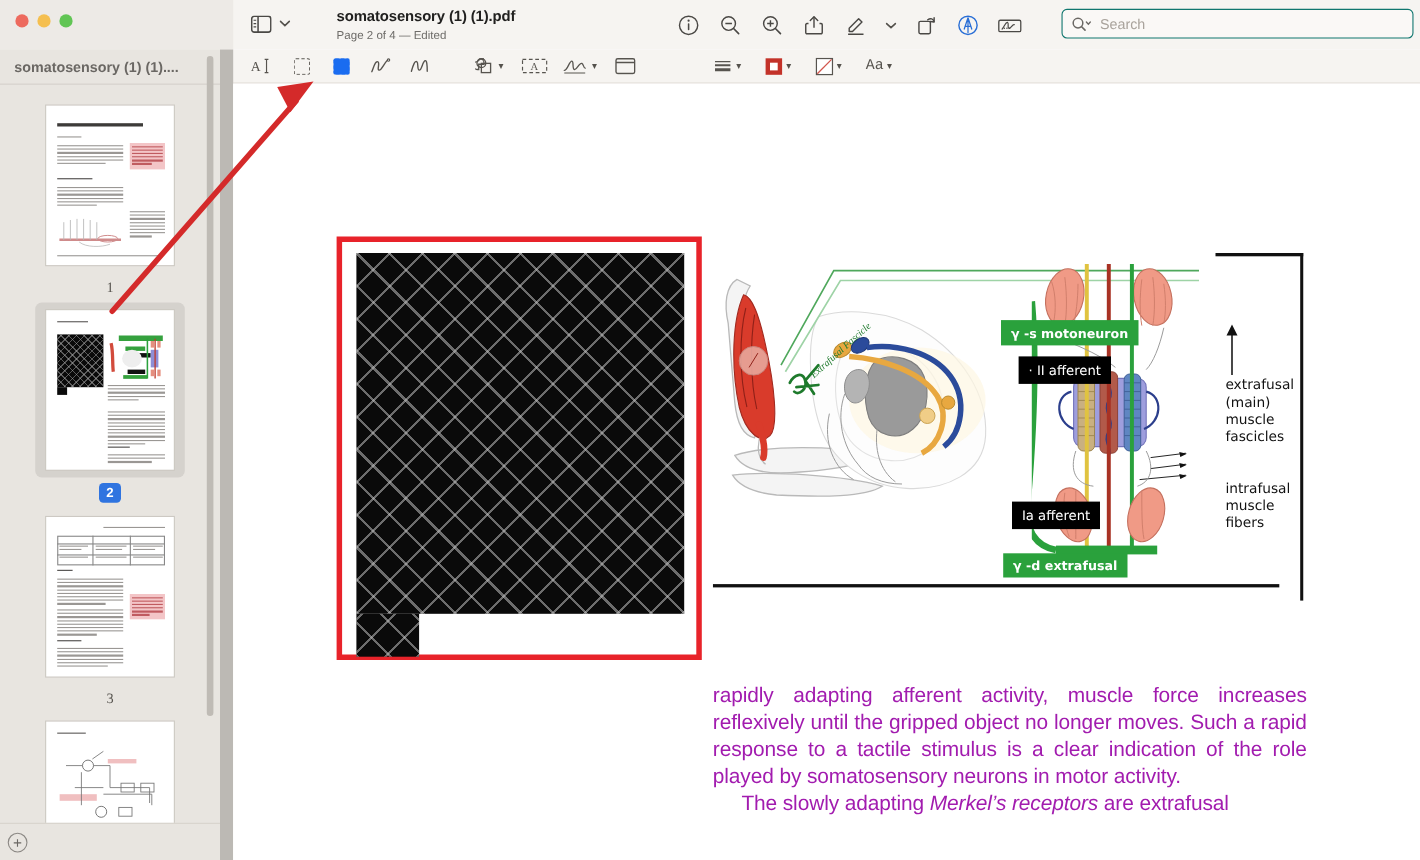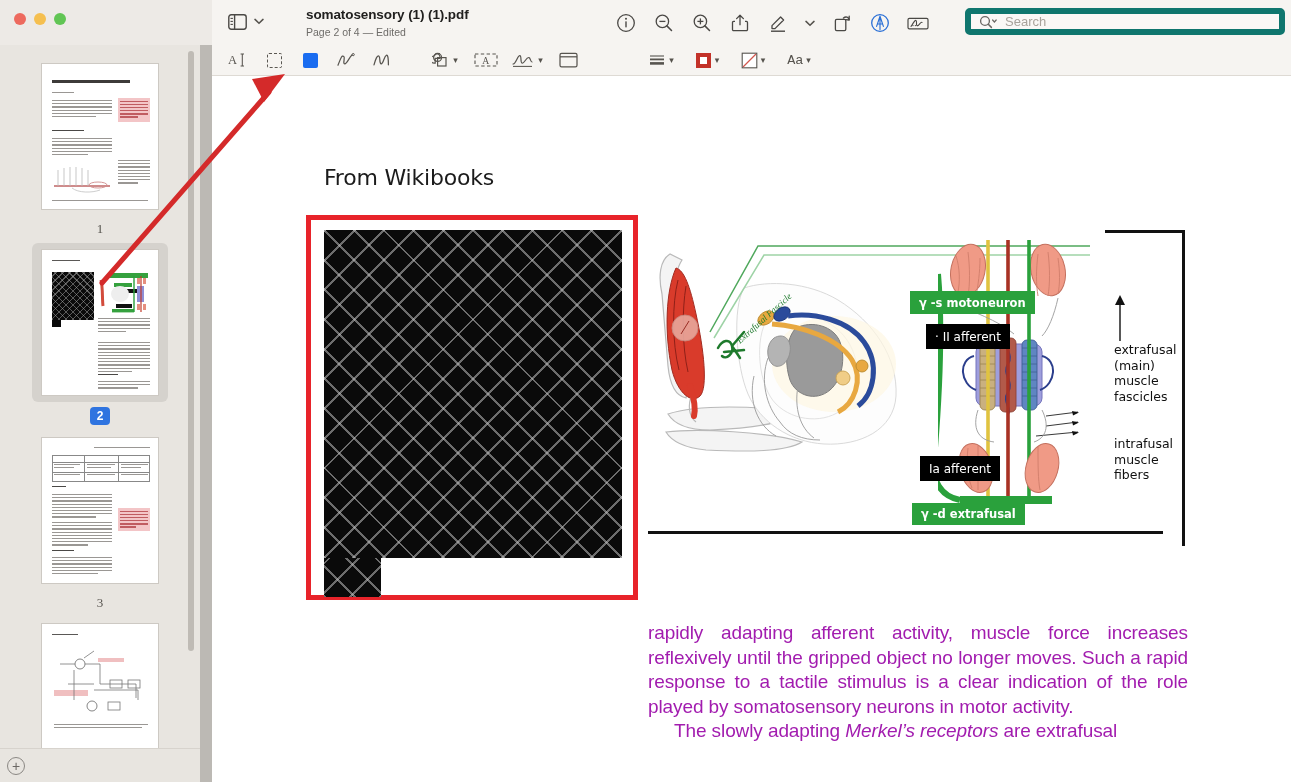--- a/index.html
+++ b/index.html
@@ -49,21 +49,21 @@
 
   .tb-icons{ position:absolute; top:8px; left:607px; display:flex; align-items:center; gap:0px; }
   .tbi{
     width:38px; height:30px; display:flex; align-items:center; justify-content:center;
     color:#4a4845; cursor:default;
   }
   .tbi.sm{ width:26px; }
 
   .searchbox{
     position:absolute; left:965px; top:8px; width:320px; height:27px;
-    background:#faf8f6; border:6px solid #0f766e; border-radius:5px;
+    background:#faf8f6; border:1px solid #0f766e; border-radius:5px;
     display:flex; align-items:center; padding:0 8px;
   }
   .searchbox .sl{ color:#6b6864; display:flex; align-items:center; }
   .searchbox .sph{ font-size:13px; color:#a9a39c; margin-left:7px; }
 
   
   .toolbar2{
     position:absolute; left:212px; top:45px; width:1079px; height:31px;
     background:#f6f4f1; border-bottom:1px solid #dedad4;
     display:flex; align-items:center;
@@ -397,20 +397,21 @@
         </svg>
       <span class="caret">▾</span>
     </div>
     <div class="t2 wd">
       <span style="font-size:13.5px;color:#57544f;font-family:Liberation Mono, monospace;">Aa</span>
       <span class="caret">▾</span>
     </div>
   </div>
 
   <div class="sidebar">
+    <div class="sb-header">somatosensory (1) (1)....</div>
 
     <div class="thumbs">
 
       <div class="thumb-wrap">
         <div class="thumb-sel-bg">
           <div class="page-thumb">
             <div class="mini" style="left:10px;top:16px;width:78px;">
               <div class="mtitle" style="width:78px;"></div>
             </div>
             <div class="mini" style="left:10px;top:28px;width:26px;">
@@ -636,21 +637,20 @@
 
     <div class="sb-footer">
       <div class="plus-btn">+</div>
     </div>
   </div>
 
   <div class="pane-divider"></div>
 
   <div class="main">
 
-    <div class="heading">From Wikibooks</div>
 
     <div class="annot-rect"></div>
     <div class="redact-main"></div>
     <div class="redact-tail"></div>
 
     <div class="figure">
       <div class="fig-topline"></div>
       <div class="fig-bracket-r"></div>
       <div class="fig-baseline"></div>
 

